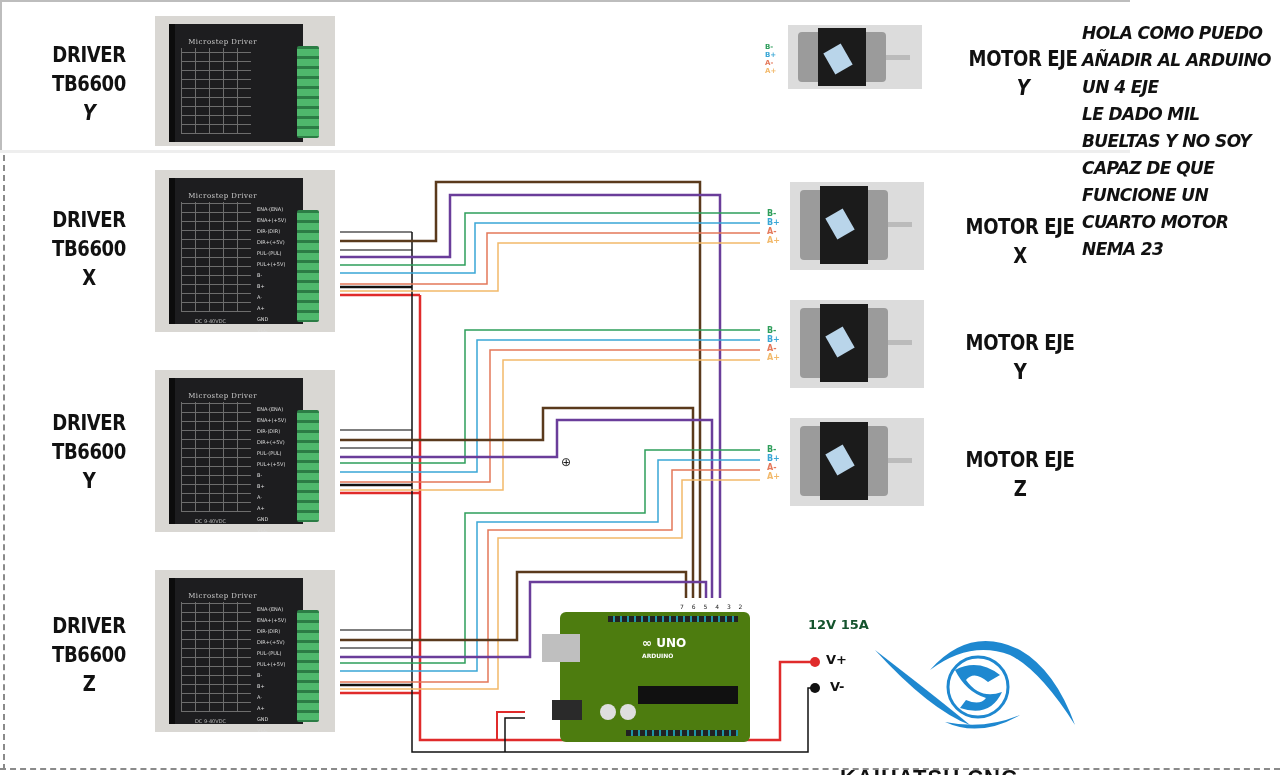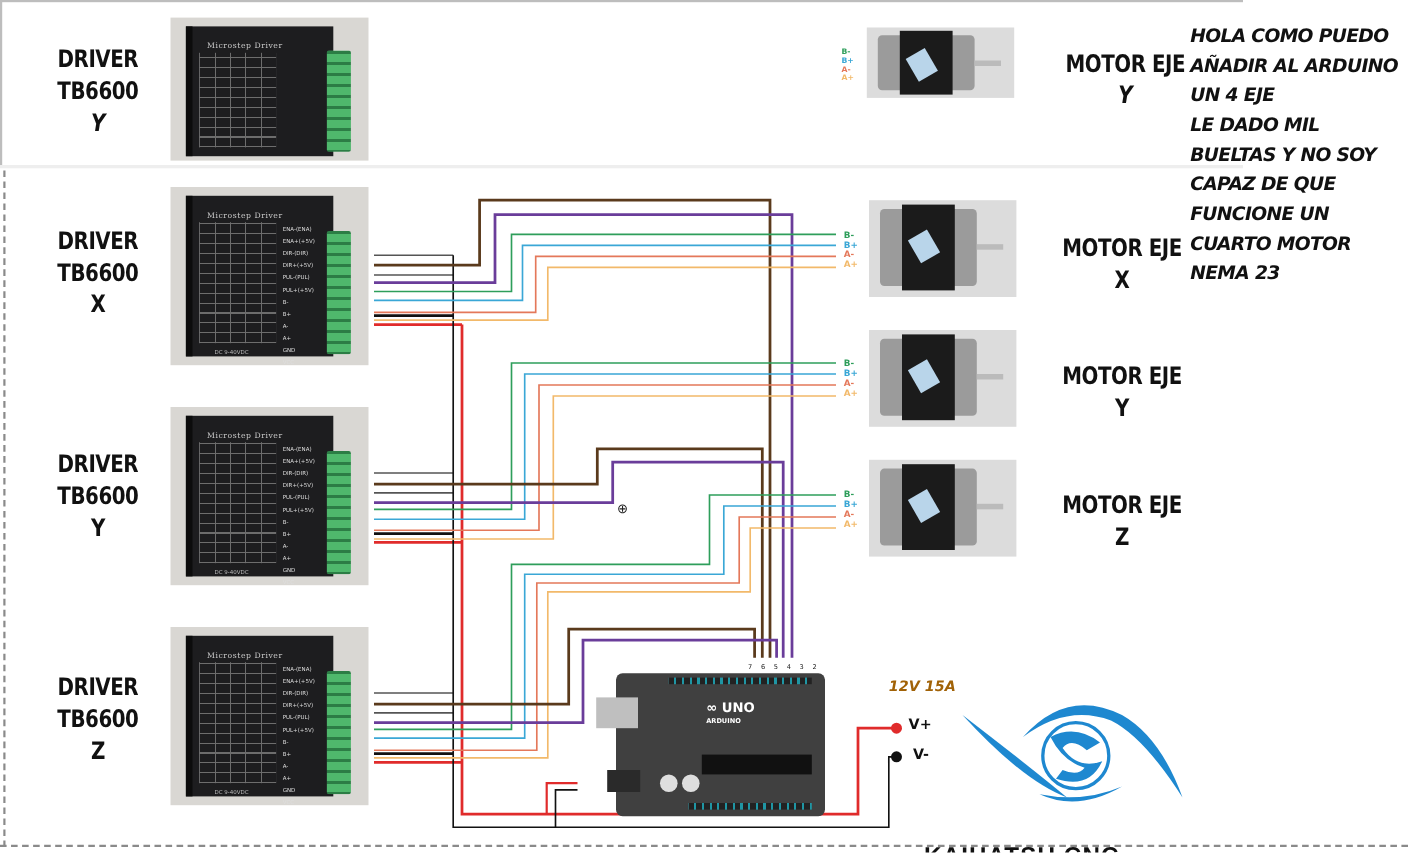--- a/index.html
+++ b/index.html
@@ -23,31 +23,31 @@
   .driver .pins{position:absolute;left:82px;top:26px;width:44px;font-size:5px;color:#ddd;line-height:11px;}
   .driver .terminal{position:absolute;left:142px;top:40px;width:22px;height:112px;background:#3fa35c;border-radius:2px;
      background-image:repeating-linear-gradient(180deg,#2c7d45 0 3px,#4fb86c 3px 10px);}
   .driver .dc{position:absolute;left:20px;top:140px;font-size:5px;color:#bbb;}
   .motor{position:absolute;width:134px;height:88px;background:#dcdcdc;}
   .motor .can{position:absolute;left:10px;top:8px;width:88px;height:70px;background:#9b9b9b;border-radius:4px;}
   .motor .band{position:absolute;left:30px;top:4px;width:48px;height:78px;background:#1b1b1b;}
   .motor .sticker{position:absolute;left:40px;top:30px;width:20px;height:24px;background:#b9d5ea;transform:rotate(-30deg);}
   .motor .shaft{position:absolute;left:98px;top:40px;width:24px;height:5px;background:#bbb;}
   .coil{position:absolute;font-size:8px;font-weight:bold;line-height:9px;}
-  .arduino{position:absolute;left:560px;top:612px;width:190px;height:130px;background:#404040;border-radius:6px;}
+  .arduino{position:absolute;left:560px;top:612px;width:190px;height:130px;background:#4d7c0f;border-radius:6px;}
   .arduino .usb{position:absolute;left:-18px;top:22px;width:38px;height:28px;background:#bfbfbf;}
   .arduino .jack{position:absolute;left:-8px;top:88px;width:30px;height:20px;background:#2a2a2a;}
   .arduino .chip{position:absolute;left:78px;top:74px;width:100px;height:18px;background:#111;}
   .arduino .hdr1{position:absolute;left:48px;top:4px;width:130px;height:6px;background:repeating-linear-gradient(90deg,#222 0 5px,#1f96a4 5px 7px);}
   .arduino .hdr2{position:absolute;left:66px;top:118px;width:112px;height:6px;background:repeating-linear-gradient(90deg,#222 0 5px,#1f96a4 5px 7px);}
   .arduino .logo{position:absolute;left:82px;top:24px;font-size:12px;font-weight:bold;color:#fff;}
   .arduino .brand{position:absolute;left:82px;top:40px;font-size:6px;font-weight:bold;color:#fff;}
   .arduino .cap{position:absolute;top:92px;width:16px;height:16px;border-radius:50%;background:#dedede;}
   .pinnums{position:absolute;left:680px;top:603px;font-size:6px;color:#222;letter-spacing:3px;}
-  .psu-title{position:absolute;left:808px;top:617px;font-size:13px;font-weight:bold;color:#a16207;font-style:italic;}
+  .psu-title{position:absolute;left:808px;top:617px;font-size:13px;font-weight:bold;color:#14532d;}
   .psu-term{position:absolute;font-size:13px;font-weight:bold;color:#111;}
   .brand-name{position:absolute;left:840px;top:733px;font-family:Liberation Sans, sans-serif;font-weight:bold;font-size:22px;color:#111;letter-spacing:1px;margin-top:32px;}
   .cursor{position:absolute;left:561px;top:455px;font-size:12px;color:#222;}
   svg.wires{position:absolute;left:0;top:0;}
 </style>
 </head>
 <body>
 
 <div class="frame-top"></div>
 <div class="frame-left-top"></div>

